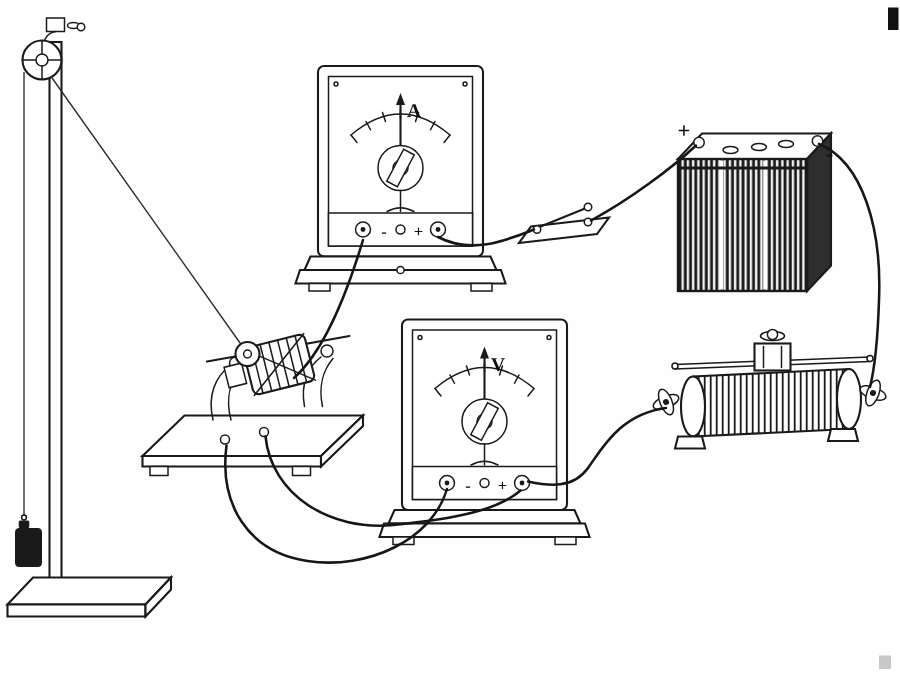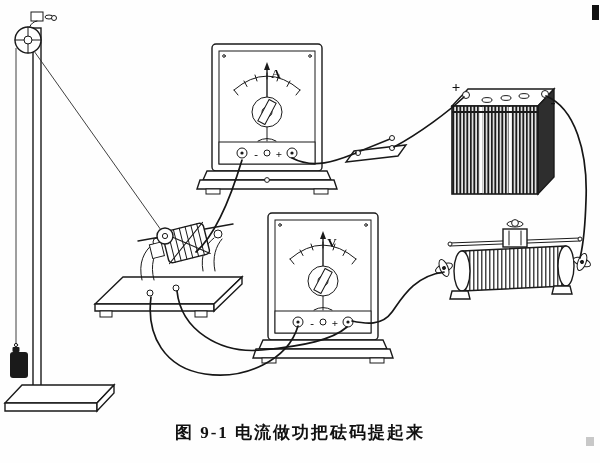--- a/index.html
+++ b/index.html
@@ -282,14 +282,13 @@
     <path d="M546,96 C575,108 588,152 586,200 C585,232 582,250 580,258" class="wire"></path>
     <path d="M444,272 C414,276 402,298 392,312 C382,326 366,324 352,321" class="wire"></path>
     <path d="M298,326 C288,360 245,380 205,374 C165,368 146,336 151,297" class="wire"></path>
     <path d="M177,291 C181,330 220,354 262,350 C304,346 332,340 347,327" class="wire"></path>
   </g>
 
   <rect x="592" y="5" width="7" height="15" fill="#111"></rect>
   <rect x="586" y="437" width="8" height="9" fill="#9a9a9a" opacity="0.55"></rect>
 </svg>
 
-<div class="caption">图 9-1  电流做功把砝码提起来</div>
 </div>
 
 </body></html>

